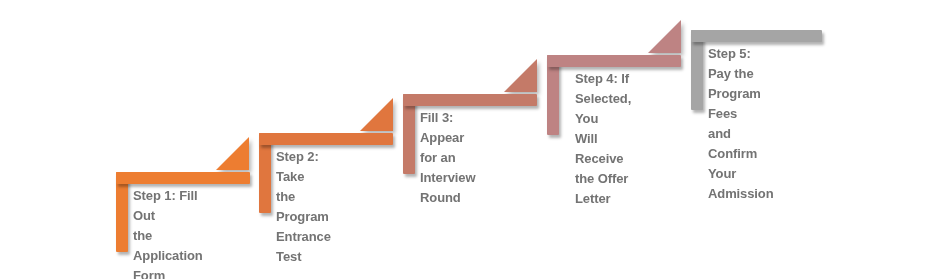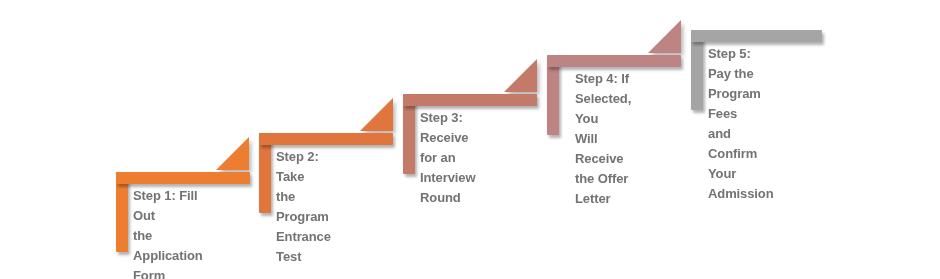--- a/index.html
+++ b/index.html
@@ -79,21 +79,21 @@
       <div class="leg-v" style="left: 259px; top: 133px; width: 12px; height: 80px; background: rgb(224, 118, 62);"></div>
       <div class="leg-h" style="left: 259px; top: 133px; width: 134px; height: 12px; background: rgb(224, 118, 62);"></div>
       <div class="step-text" style="left: 276px; top: 147px;">Step 2: Take
 the Program
 Entrance Test</div>
     </div>
     <div class="step" style="left: 0px; top: 0px;">
       <div class="arrowhead" style="left: 504px; top: 59px; border-bottom: 33px solid rgb(196, 122, 104); border-left: 33px solid transparent;"></div>
       <div class="leg-v" style="left: 403px; top: 94px; width: 12px; height: 80px; background: rgb(196, 122, 104);"></div>
       <div class="leg-h" style="left: 403px; top: 94px; width: 134px; height: 12px; background: rgb(196, 122, 104);"></div>
-      <div class="step-text" style="left: 420px; top: 108px;">Step 3: Receive
+      <div class="step-text" style="left: 420px; top: 108px;">Fill 3: Appear
 for an
 Interview
 Round</div>
     </div>
     <div class="step" style="left: 0px; top: 0px;">
       <div class="arrowhead" style="left: 648px; top: 20px; border-bottom: 33px solid rgb(190, 131, 131); border-left: 33px solid transparent;"></div>
       <div class="leg-v" style="left: 547px; top: 55px; width: 12px; height: 80px; background: rgb(190, 131, 131);"></div>
       <div class="leg-h" style="left: 547px; top: 55px; width: 134px; height: 12px; background: rgb(190, 131, 131);"></div>
       <div class="step-text" style="left: 575px; top: 69px;">Step 4: If
 Selected, You

